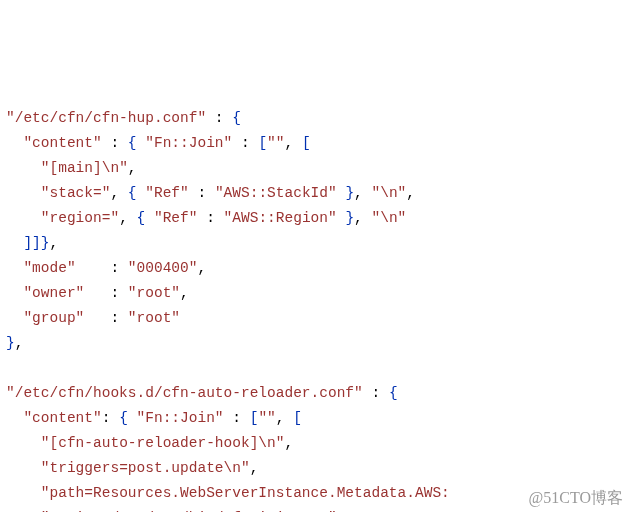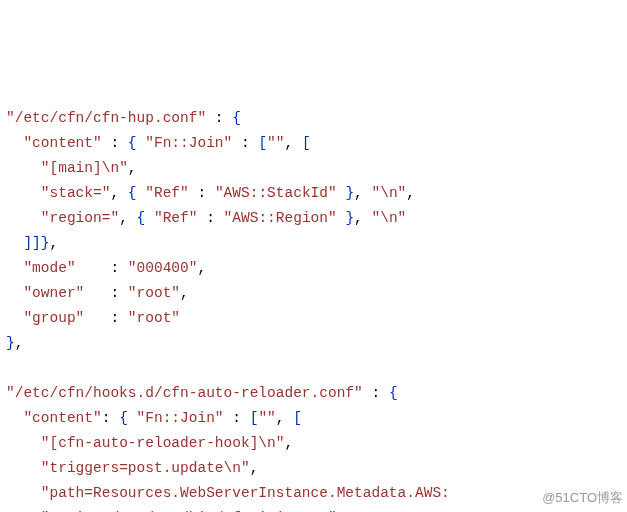--- a/index.html
+++ b/index.html
@@ -16,22 +16,22 @@
     box-sizing: border-box;
     color: #000;
   }
   .s  { color: #9a3331; }   
   .p  { color: #000000; }   
   .br { color: #0030b0; }   
   .watermark {
     position: absolute;
     right: 4px;
     bottom: 2px;
-    font-family: Liberation Sans, sans-serif;
-    font-size: 13px;
+    font-family: Liberation Serif, serif;
+    font-size: 16px;
     color: #9a9a9a;
     white-space: nowrap;
   }
 </style>
 </head>
 <body>
 
 
 
 <div id="code"><span class="s">"/etc/cfn/cfn-hup.conf"</span><span class="p"> : </span><span class="br">{</span>

